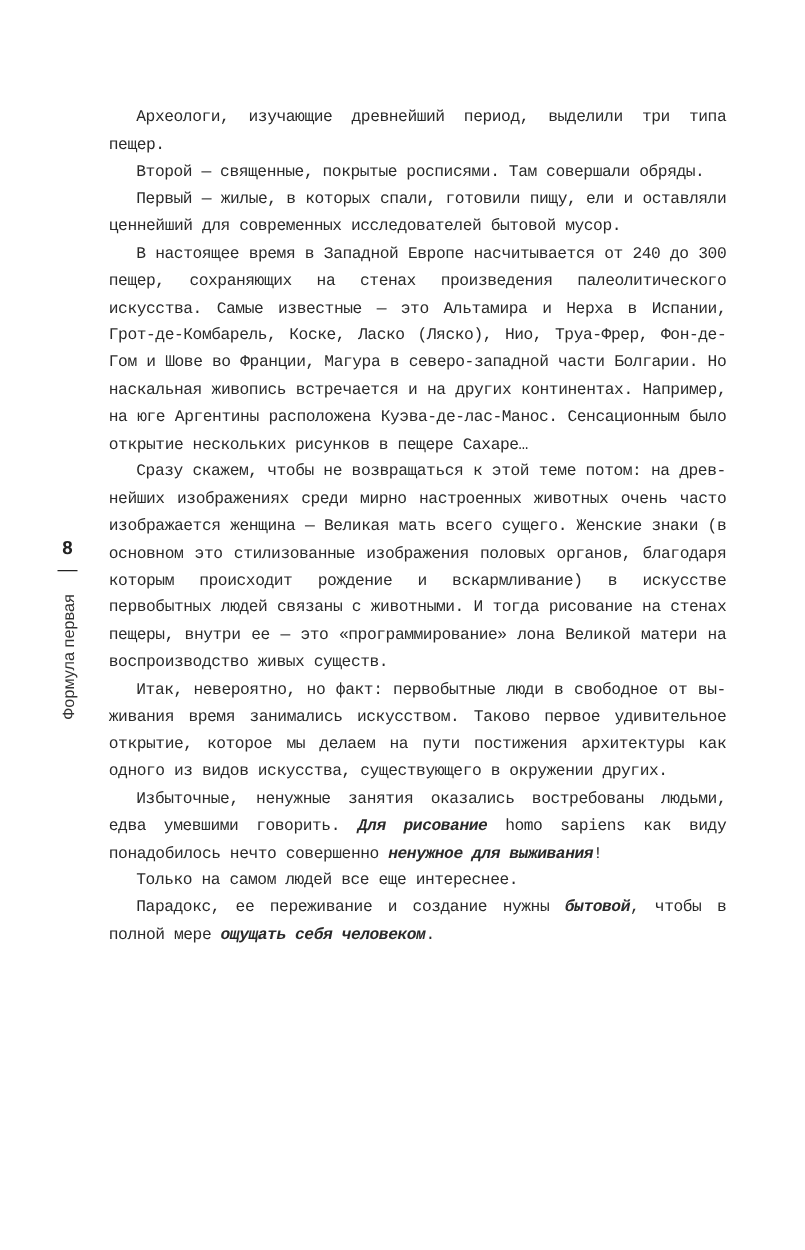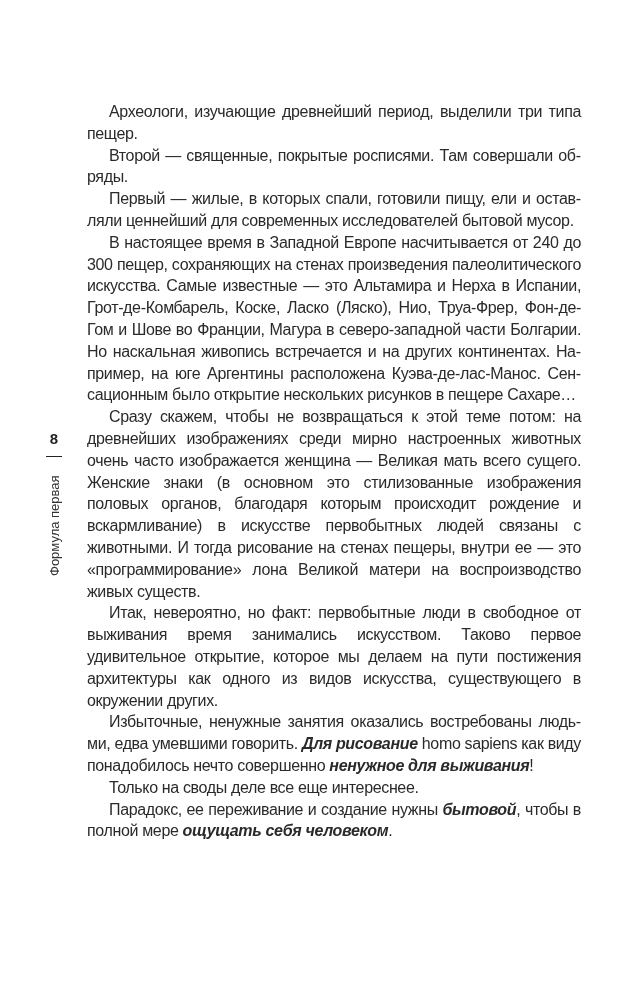--- a/index.html
+++ b/index.html
@@ -2,23 +2,23 @@
 <html><head>
 <meta charset="utf-8">
 <style>
   html, body { margin: 0; padding: 0; }
   body {
     width: 644px; height: 1000px; background: #ffffff; position: relative; overflow: hidden;
     color: #2a2a2a;
   }
   .page { position: absolute; left: 0; top: 0; width: 644px; height: 1000px; }
   .text-block {
-    position: absolute; left: 87px; top: 101px; width: 494px;
-    font-family: Liberation Sans, sans-serif;
-    font-size: 16px; line-height: 21.8px;
+    position: absolute; left: 87px; top: 83px; width: 494px;
+    font-family: Liberation Mono, monospace;
+    font-size: 13px; line-height: 21.8px;
     letter-spacing: -0.35px;
     text-align: justify;
     hyphens: manual;
   }
   .text-block p { margin: 0; text-indent: 22px; }
   .text-block p.nojust { text-align-last: left; }
   .em { font-style: italic; font-weight: bold; }
   .margin-num {
     position: absolute; left: 45px; top: 430px; width: 18px; text-align: center;
     font-family: "Liberation Sans", sans-serif; font-weight: bold; font-size: 15px; color: #222;
@@ -43,16 +43,16 @@
   <div class="margin-section">Формула первая</div>
 
   <div class="text-block">
     <p><span>Археологи, изучающие древнейший период, выделили три типа пещер.</span></p>
     <p><span>Второй — священные, покрытые росписями. Там совершали об­ряды.</span></p>
     <p><span>Первый — жилые, в которых спали, готовили пищу, ели и остав­ляли ценнейший для современных исследователей бытовой мусор.</span></p>
     <p><span>В настоящее время в Западной Европе насчитывается от 240 до 300 пещер, сохраняющих на стенах произведения палеолитическо­го искусства. Самые известные — это Альтамира и Нерха в Испании, Грот-де-Комбарель, Коске, Ласко (Ляско), Нио, Труа-Фрер, Фон-де-Гом и Шове во Франции, Магура в северо-западной части Болгарии. Но наскальная живопись встречается и на других континентах. На­пример, на юге Аргентины расположена Куэва-де-лас-Манос. Сен­сационным было открытие нескольких рисунков в пещере Сахаре…</span></p>
     <p><span>Сразу скажем, чтобы не возвращаться к этой теме потом: на древ­нейших изображениях среди мирно настроенных животных очень часто изображается женщина — Великая мать всего сущего. Жен­ские знаки (в основном это стилизованные изображения половых органов, благодаря которым происходит рождение и вскармлива­ние) в искусстве первобытных людей связаны с животными. И тогда рисование на стенах пещеры, внутри ее — это «программирование» лона Великой матери на воспроизводство живых существ.</span></p>
     <p><span>Итак, невероятно, но факт: первобытные люди в свободное от вы­живания время занимались искусством. Таково первое удивитель­ное открытие, которое мы делаем на пути постижения архитектуры как одного из видов искусства, существующего в окружении других.</span></p>
     <p><span>Избыточные, ненужные занятия оказались востребованы людь­ми, едва умевшими говорить. </span><span class="em">Для рисование</span><span> homo sapiens как ви­ду понадобилось нечто совершенно </span><span class="em">ненужное для выживания</span><span>!</span></p>
-    <p class="nojust"><span>Только на своды деле все еще интереснее.</span></p>
+    <p class="nojust"><span>Только на самом людей все еще интереснее.</span></p>
     <p><span>Парадокс, ее переживание и создание нужны </span><span class="em">бытовой</span><span>, чтобы в полной мере </span><span class="em">ощущать себя человеком</span><span>.</span></p>
   </div>
 </div>
 
 </body></html>

